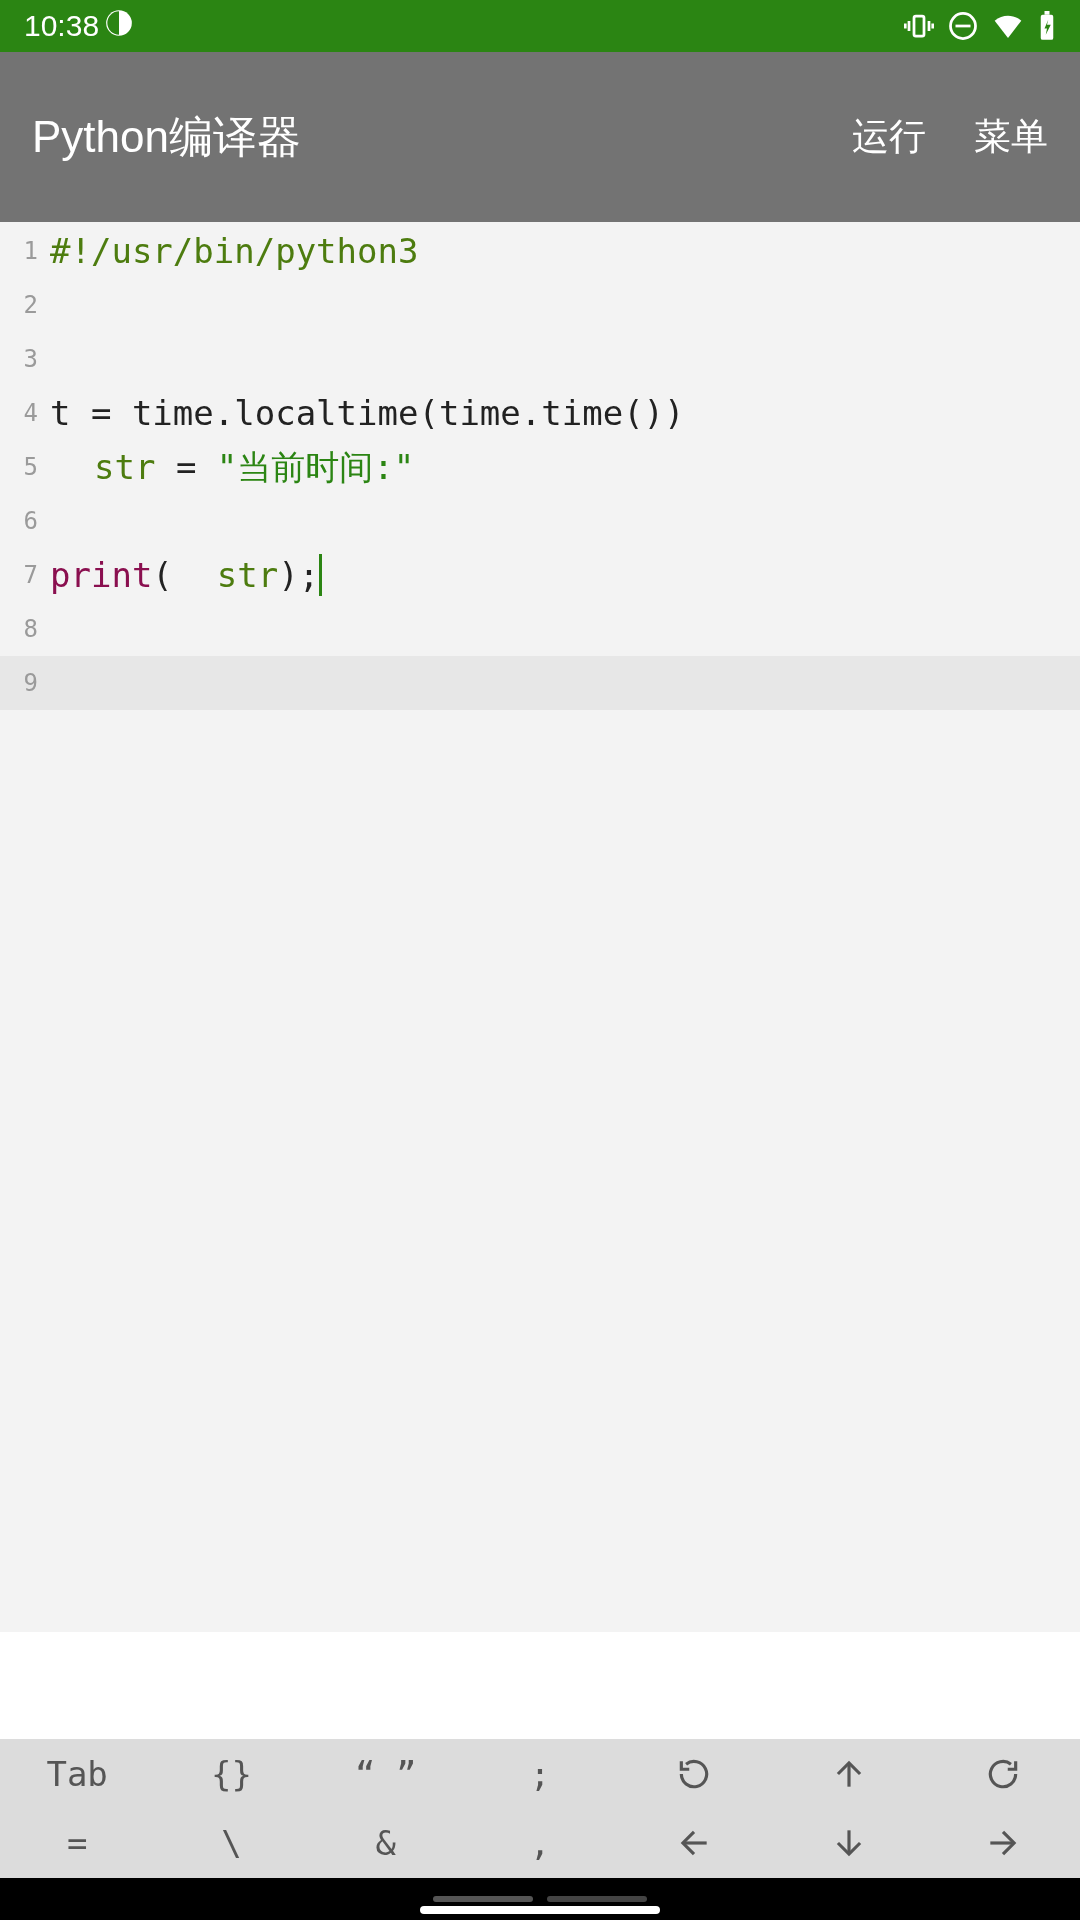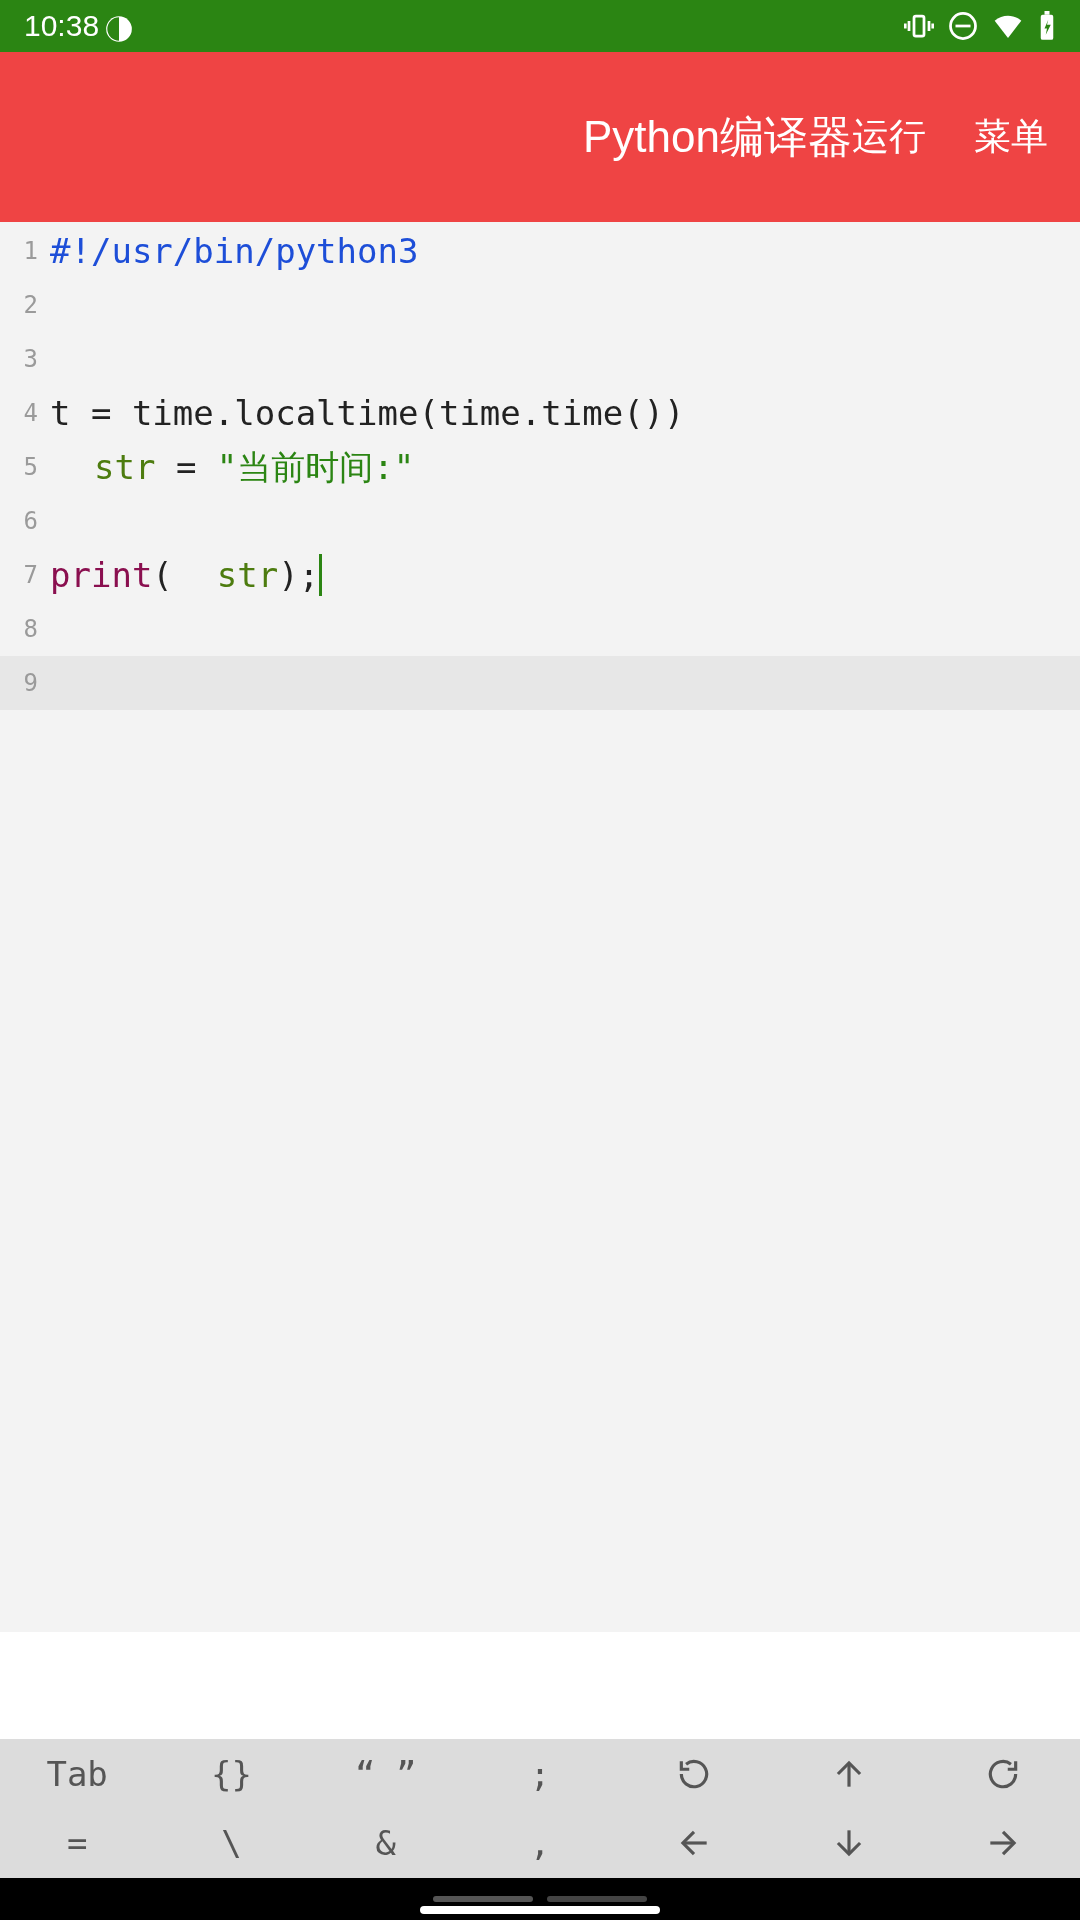--- a/index.html
+++ b/index.html
@@ -1,38 +1,38 @@
 <!DOCTYPE html>
 <html><head>
 <meta charset="utf-8">
 <style>
 * { margin: 0; padding: 0; box-sizing: border-box; }
 html, body { width: 1080px; height: 1920px; font-family: -apple-system, "Helvetica Neue", Arial, sans-serif; background: #fff; overflow: hidden; }
 
 .status-bar { height: 52px; background: #2b8513; color: #fff; display: flex; align-items: center; justify-content: space-between; padding: 0 24px; font-size: 30px; font-weight: 500; }
-.status-left { display: flex; align-items: flex-end; gap: 6px; }
+.status-left { display: flex; align-items: flex-start; gap: 6px; }
 .status-right { display: flex; align-items: center; gap: 14px; }
 .status-icon { display: inline-flex; align-items: center; justify-content: center; }
 
-.app-bar { height: 170px; background: #ef4444; color: #fff; display: flex; align-items: center; padding: 0 32px; text-align: right; }
+.app-bar { height: 170px; background: #737373; color: #fff; display: flex; align-items: center; padding: 0 32px; }
 .app-titles { flex: 1; }
 .app-title { font-size: 44px; font-weight: 500; line-height: 1.2; }
 .app-subtitle { font-size: 26px; font-weight: 400; margin-top: 6px; opacity: 0.95; }
 .app-actions { display: flex; gap: 48px; }
 .app-action { font-size: 37px; color: #fff; }
 
 .editor { position: relative; background: #f3f3f3; height: 1410px; font-family: "DejaVu Sans Mono", Menlo, Consolas, monospace; font-size: 34px; line-height: 54px; }
 .gutter { position: absolute; left: 0; top: 0; width: 44px; text-align: right; color: #9a9a9a; font-size: 24px; padding-top: 2px; }
 .gutter div { height: 54px; padding-right: 6px; display:flex; align-items:center; justify-content:flex-end; }
 .code { position: absolute; left: 50px; right: 0; top: 0; padding-top: 2px; }
 .code-line { height: 54px; white-space: pre; display:flex; align-items:center; }
 
 .cursor { display:inline-block; width:3px; height:42px; background:#2b8513; vertical-align:middle; }
 
-.c-comment { color: #1d4ed8; }
+.c-comment { color: #4d7c0f; }
 .c-keyword { color: #8a0f4f; }
 .c-builtin { color: #4d7c0f; margin-left: 44px; }
 .c-string  { color: #2b8513; }
 .c-default { color: #222; }
 
 .active-row-bg { position:absolute; left:0; right:0; height:54px; background:#e7e7e7; }
 
 .key-rows { position:absolute; left:0; right:0; bottom:42px; height:139px; background:#dcdcdc; display:flex; flex-direction:column; }
 .key-row { flex:1; display:flex; }
 .key { flex:1; display:flex; align-items:center; justify-content:center; font-size:34px; color:#555; font-family: "DejaVu Sans Mono", Menlo, Consolas, monospace; }

